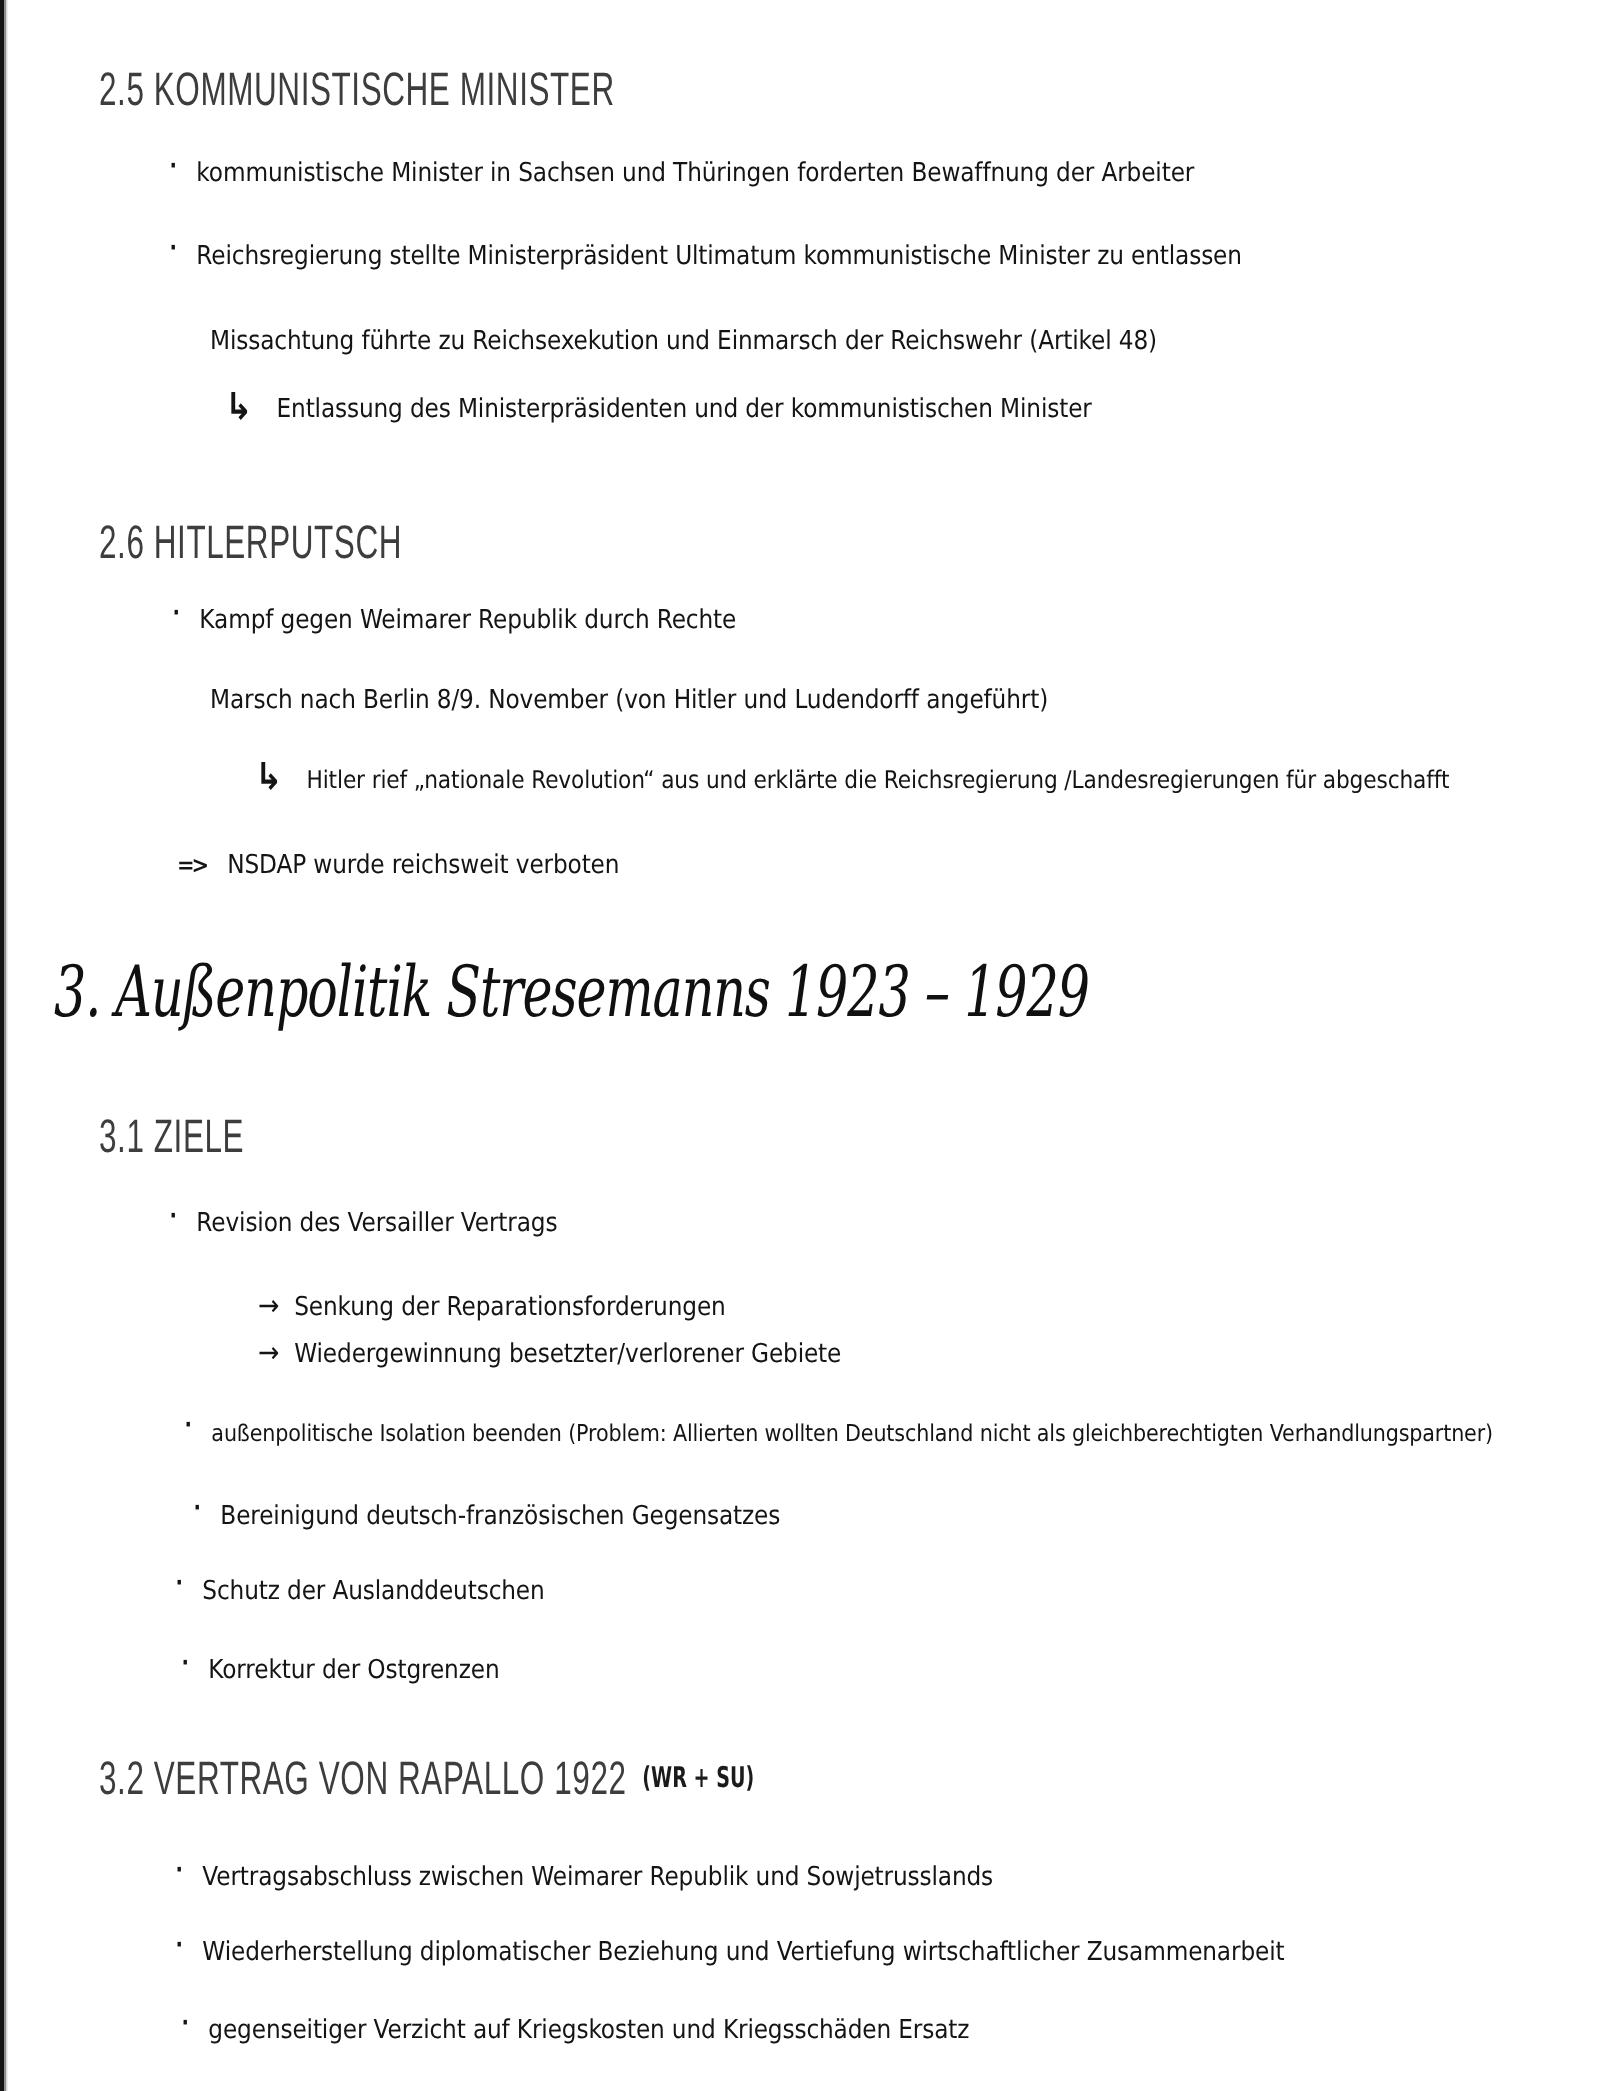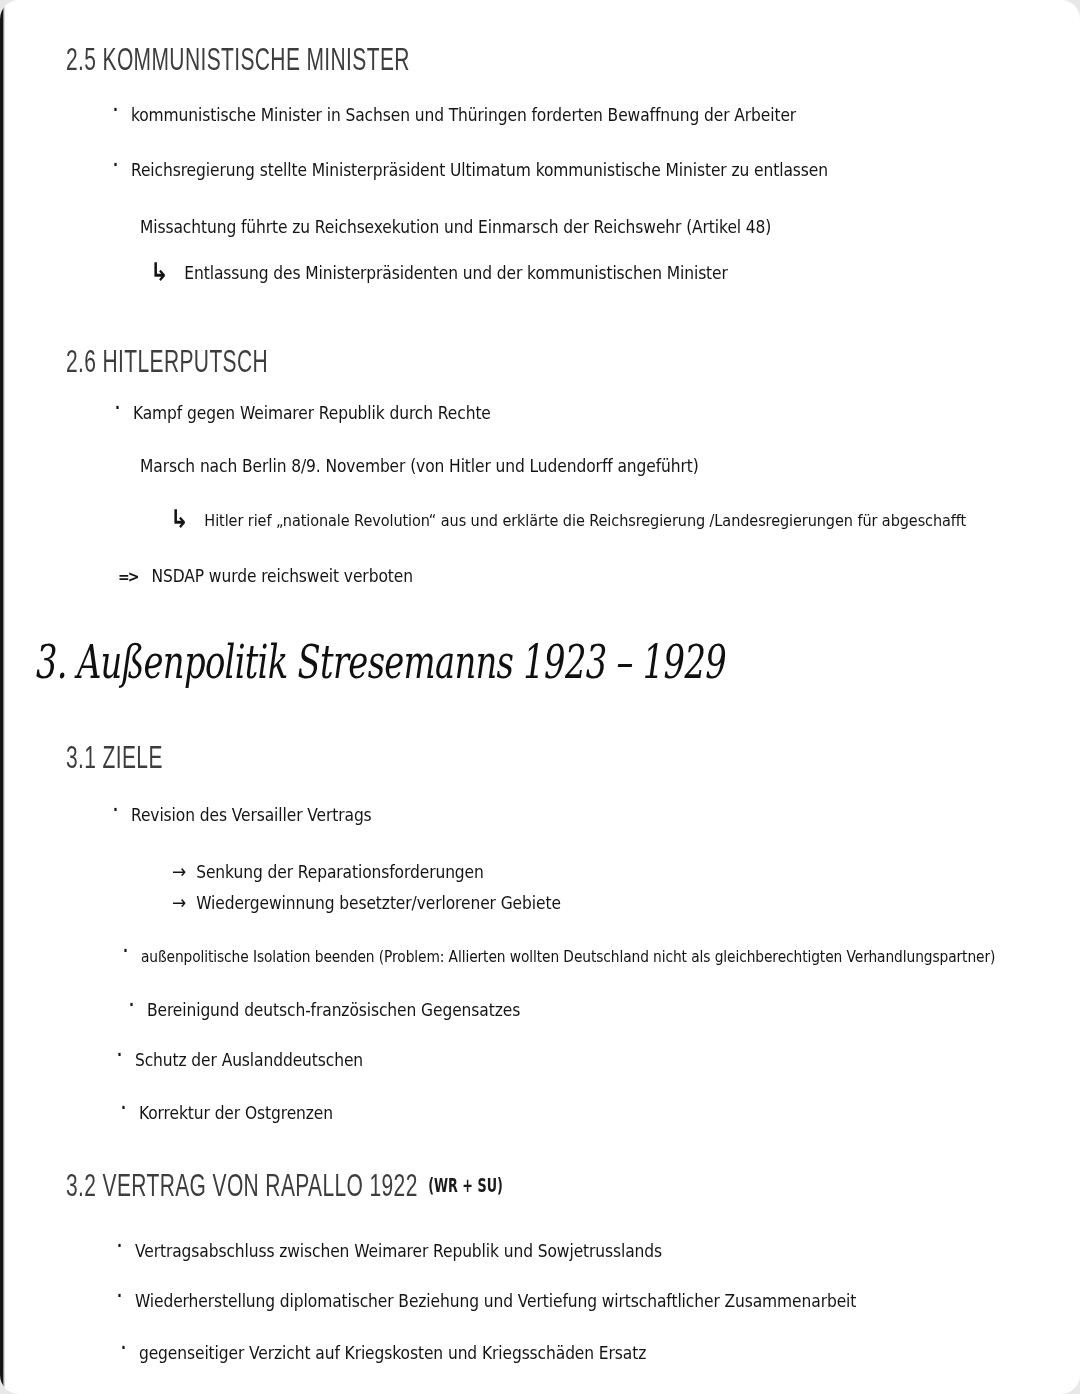--- a/index.html
+++ b/index.html
@@ -3,21 +3,20 @@
 <meta charset="utf-8">
 <style>
   html,body{margin:0;padding:0;background:#e8e8e8;}
   .sheet{
     position:relative;
     width:1080px;height:1394px;
     background:#ffffff;
     overflow:hidden;
     font-family:"DejaVu Sans", sans-serif;
     color:#151515;
-    border-radius:19px;
   }
   .left-edge{
     position:absolute;left:0;top:0;width:5px;height:100%;
     background:linear-gradient(90deg,#141414 0 3px,#8d8d8d 3px 4px,#d9d9d9 4px 5px);
   }
   
   .sec{
     position:absolute;margin:0;
     font-family:"Liberation Sans", sans-serif;
     font-weight:400;

